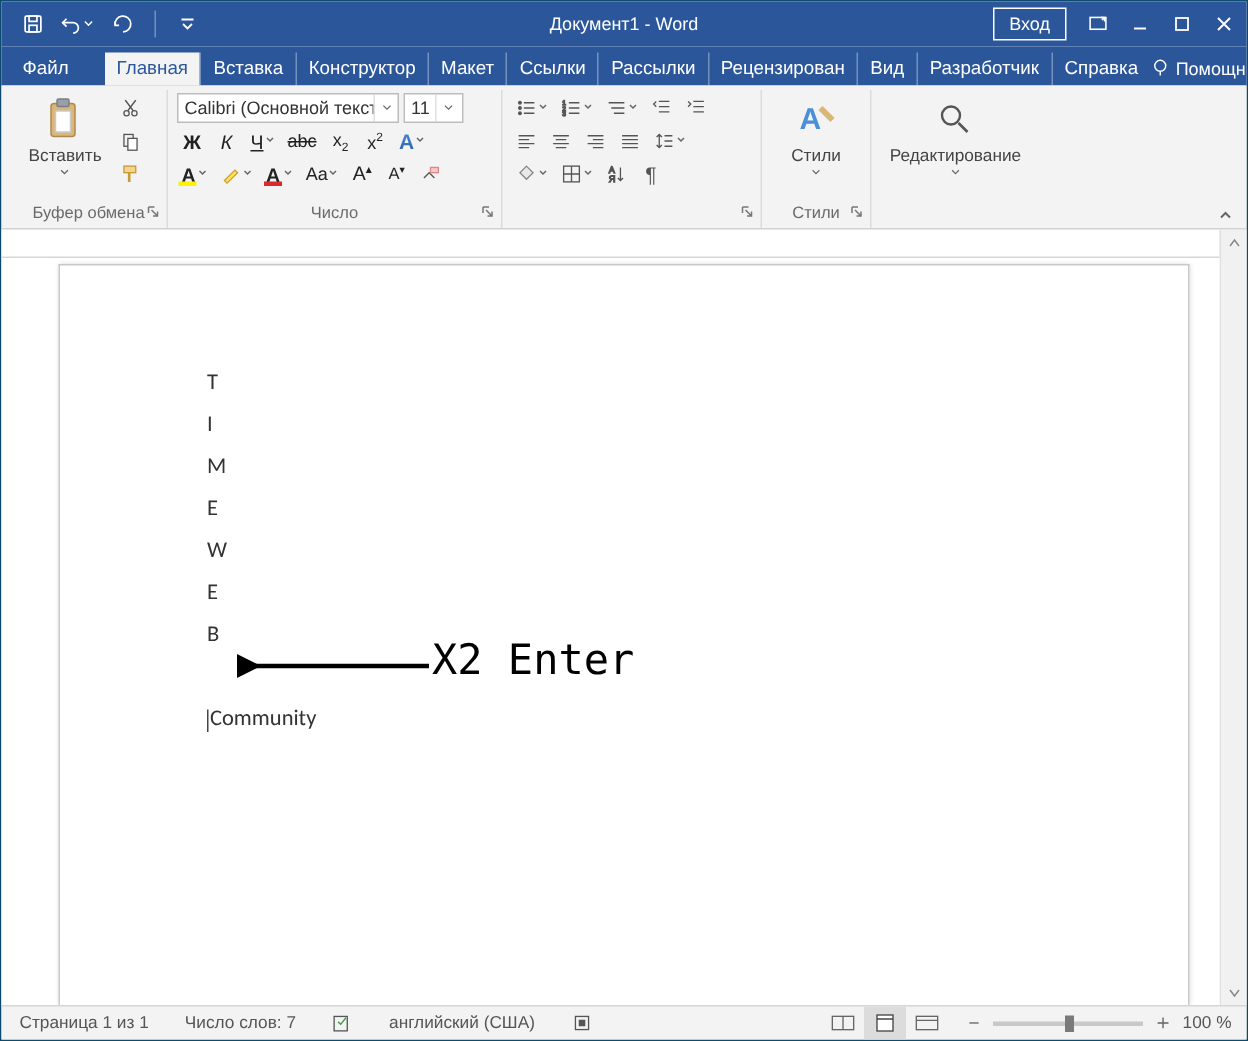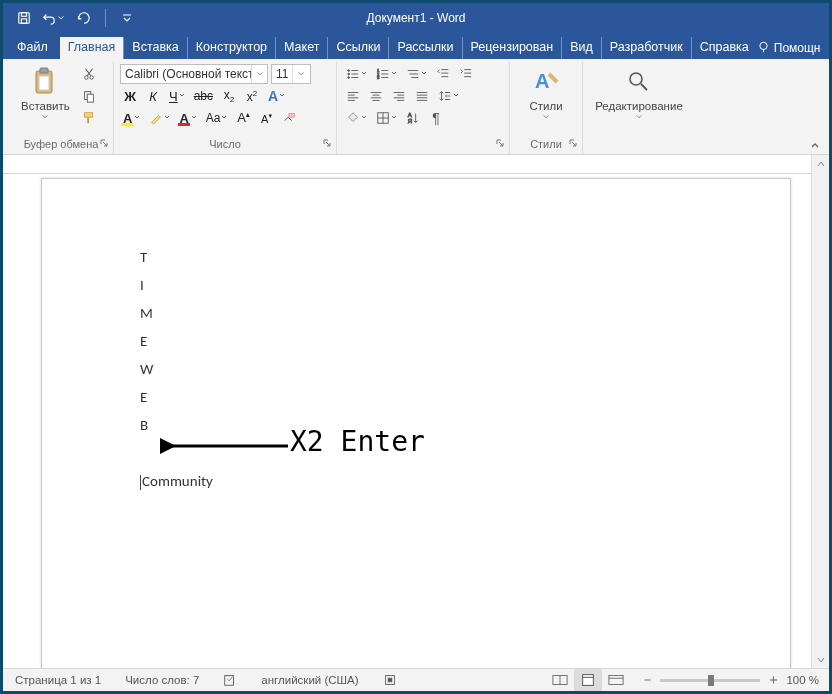--- a/index.html
+++ b/index.html
@@ -1,29 +1,29 @@
 <!DOCTYPE html>
 <html><head>
 <meta charset="utf-8">
 <style>
   html,body{margin:0;padding:0;font-family:"Segoe UI",Arial,sans-serif;font-size:12px;color:#222;background:#fff;}
-  .window{width:832px;height:694px;display:flex;flex-direction:column;border:3px solid #0c4a6e;box-sizing:border-box;background:#fff;position:relative;}
+  .window{width:832px;height:694px;display:flex;flex-direction:column;border:1px solid #0c4a6e;box-sizing:border-box;background:#fff;position:relative;}
   
   .titlebar{height:30px;background:#2b579a;color:#fff;display:flex;align-items:center;position:relative;}
   .qat{display:flex;align-items:center;gap:4px;padding-left:8px;}
   .qat .btn, .winbtns .btn{width:26px;height:26px;display:flex;align-items:center;justify-content:center;color:#fff;}
   .qat svg,.winbtns svg{stroke:#fff;fill:none;}
   .sep-v{width:1px;height:18px;background:rgba(255,255,255,0.35);margin:0 4px;}
   .titletext{position:absolute;left:0;right:0;text-align:center;font-size:12px;pointer-events:none;}
   .winbtns{margin-left:auto;display:flex;align-items:center;gap:2px;padding-right:2px;}
   .signin{border:1px solid #fff;padding:1px 10px;font-size:12px;margin-right:6px;display:flex;align-items:center;height:18px;}
   
   .tabstrip{height:26px;background:#2b579a;color:#fff;display:flex;align-items:flex-end;padding-left:6px;position:relative;}
   .tab{padding:3px 8px 5px 8px;font-size:12.5px;cursor:default;white-space:nowrap;}
-  .tab.file{margin-right:4px;}
+  .tab.file{margin-right:16px;}
   .tab.active{background:#f3f3f3;color:#2b579a;}
   .tab.sep{border-left:1px solid rgba(255,255,255,0.35);}
   .tabright{margin-left:auto;display:flex;align-items:center;gap:12px;padding:0 10px 4px 0;color:#fff;font-size:12px;}
   .tabright .itm{display:flex;align-items:flex-start;gap:4px;}
   .tabright svg{stroke:#fff;fill:none;}
   
   .ribbon{background:#f3f3f3;border-bottom:1px solid #d4d4d4;position:relative;}
   .ribbon-row{display:flex;align-items:stretch;padding:3px 6px 0 6px;height:92px;}
   .group{display:flex;flex-direction:column;justify-content:space-between;padding:2px 6px 0 6px;position:relative;}
   .group + .group{border-left:1px solid #dcdcdc;}
@@ -100,20 +100,44 @@
           </svg>
       </div>
       <div class="sep-v"></div>
       <div class="btn">
         <svg width="10" height="10" viewBox="0 0 10 10">
             <path d="M1 2 H9 M2 5 L5 8 L8 5" stroke-width="1.2"></path>
           </svg>
       </div>
     </div>
     <div class="titletext">Документ1 - Word</div>
+    <div class="winbtns">
+      <div class="signin">Вход</div>
+      <div class="btn">
+        <svg width="14" height="14" viewBox="0 0 16 16">
+            <rect x="2" y="3" width="12" height="9" stroke-width="1.2"></rect>
+            <path d="M11 5 L13 3 M13 3 H10 M13 3 V6" stroke-width="1.2"></path>
+          </svg>
+      </div>
+      <div class="btn">
+        <svg width="12" height="12" viewBox="0 0 12 12">
+            <path d="M2 9 H10" stroke-width="1.3"></path>
+          </svg>
+      </div>
+      <div class="btn">
+        <svg width="12" height="12" viewBox="0 0 12 12">
+            <rect x="2" y="2" width="8" height="8" stroke-width="1.2"></rect>
+          </svg>
+      </div>
+      <div class="btn close">
+        <svg width="12" height="12" viewBox="0 0 12 12">
+            <path d="M2 2 L10 10 M10 2 L2 10" stroke-width="1.3"></path>
+          </svg>
+      </div>
+    </div>
   </div>
 
   <div class="tabstrip">
     <div class="tab file">Файл</div>
     <div class="tab active">Главная</div>
     <div class="tab sep">Вставка</div>
     <div class="tab sep">Конструктор</div>
     <div class="tab sep">Макет</div>
     <div class="tab sep">Ссылки</div>
     <div class="tab sep">Рассылки</div>

